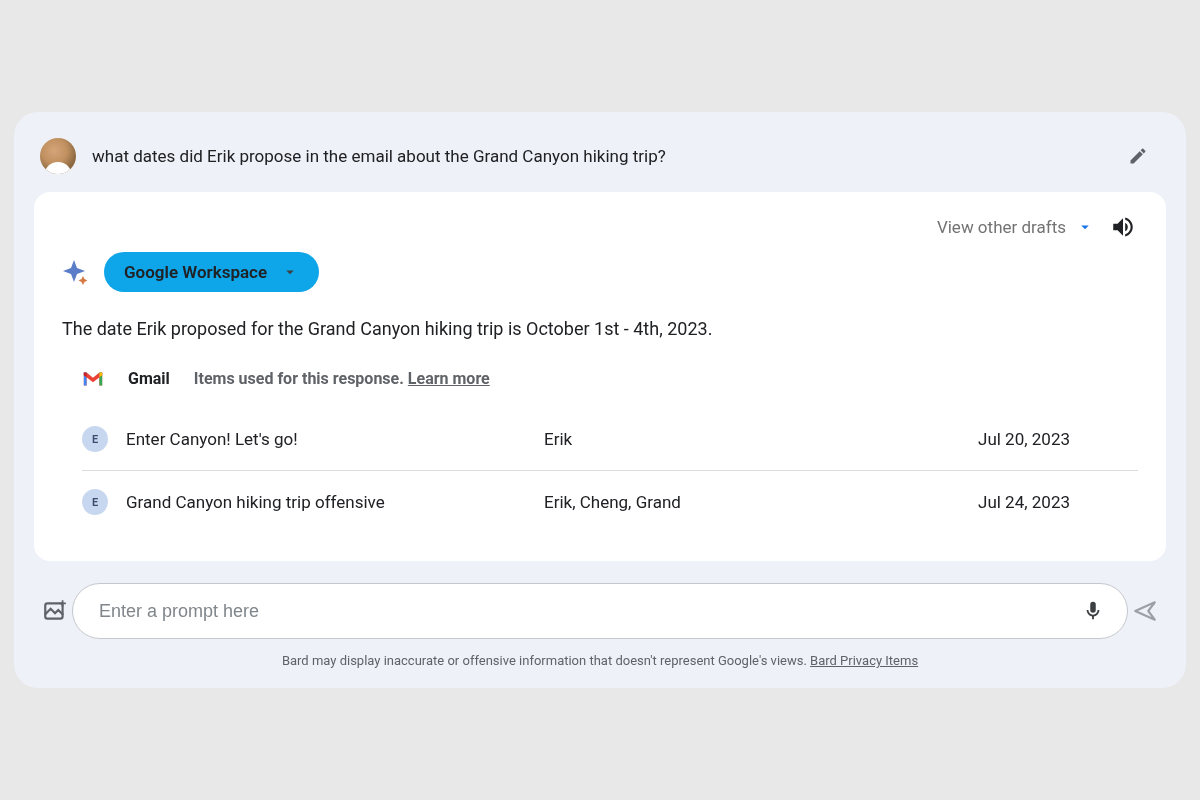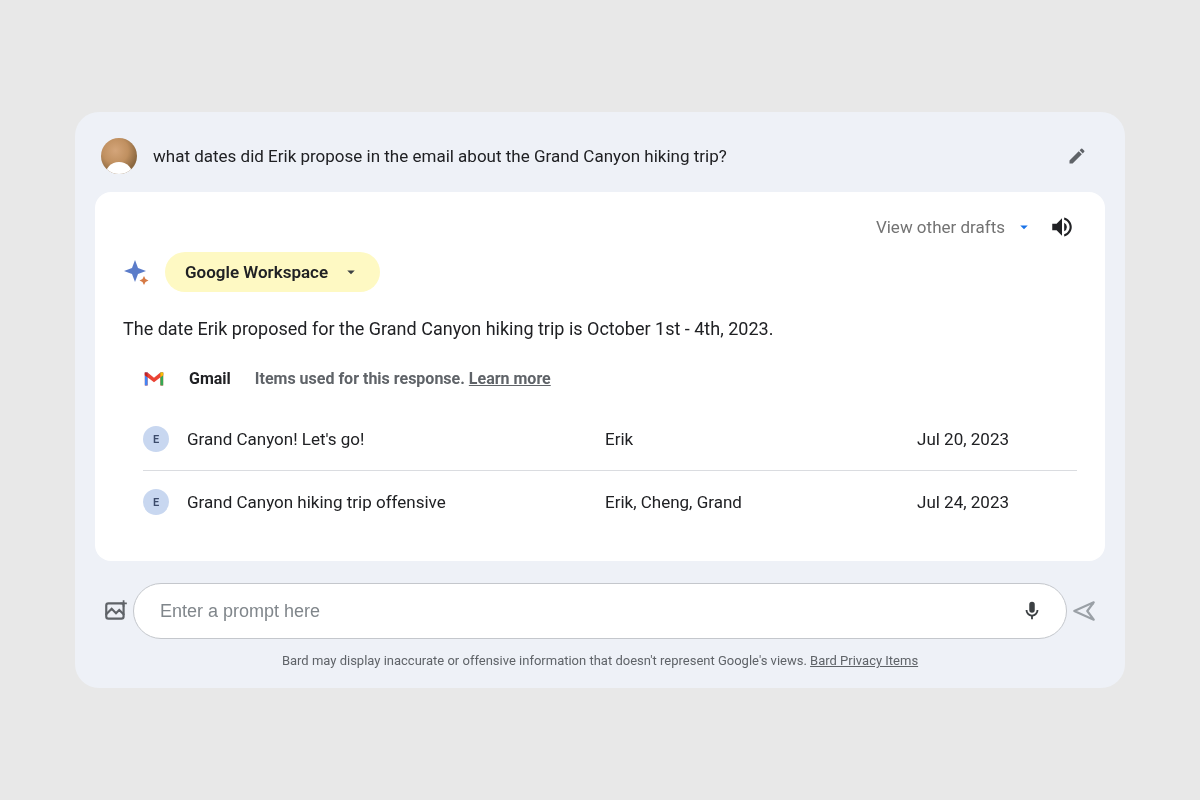--- a/index.html
+++ b/index.html
@@ -6,21 +6,21 @@
     body {
       font-family: -apple-system, BlinkMacSystemFont, 'Segoe UI', Roboto, Arial, sans-serif;
       background: #e8e8e8;
       width: 1200px;
       height: 800px;
       display: flex;
       align-items: center;
       justify-content: center;
     }
     .container {
-      width: 1050px;
+      width: 1172px;
       background: #eef1f7;
       border-radius: 24px;
       padding: 20px;
     }
     .prompt-row {
       display: flex;
       align-items: center;
       gap: 16px;
       padding: 6px 10px 18px 6px;
     }
@@ -73,21 +73,21 @@
       cursor:pointer;color:#202124;
     }
     .chip-row{
       display:flex;align-items:center;gap:14px;
       margin-top:4px;margin-bottom:24px;
     }
     .sparkle {
       width:28px;height:28px;position:relative;flex-shrink:0;
     }
     .workspace-chip{
-      background:#fef9c3;
+      background:#0ea5e9;
       border-radius:22px;
       padding:10px 20px;
       display:flex;align-items:center;gap:14px;
       font-size:17px;font-weight:600;color:#202124;
       cursor:pointer;
     }
     .answer-text{
       font-size:18px;color:#202124;
       margin-bottom:28px;
       line-height:1.4;
@@ -217,21 +217,21 @@
       </svg>
       <span class="source-label">Gmail</span>
       <span class="source-text">
         <span>Items used for this response.</span>
         <span class="learn-more">Learn more</span>
       </span>
     </div>
 
     <div class="email-item">
       <div class="sender-badge">E</div>
-      <div class="email-subject">Grand Canyon! Let's go!</div>
+      <div class="email-subject">Enter Canyon! Let's go!</div>
       <div class="email-from">Erik</div>
       <div class="email-date">Jul 20, 2023</div>
     </div>
     <div class="divider"></div>
     <div class="email-item">
       <div class="sender-badge">E</div>
       <div class="email-subject">Grand Canyon hiking trip offensive</div>
       <div class="email-from">Erik, Cheng, Grand</div>
       <div class="email-date">Jul 24, 2023</div>
     </div>

